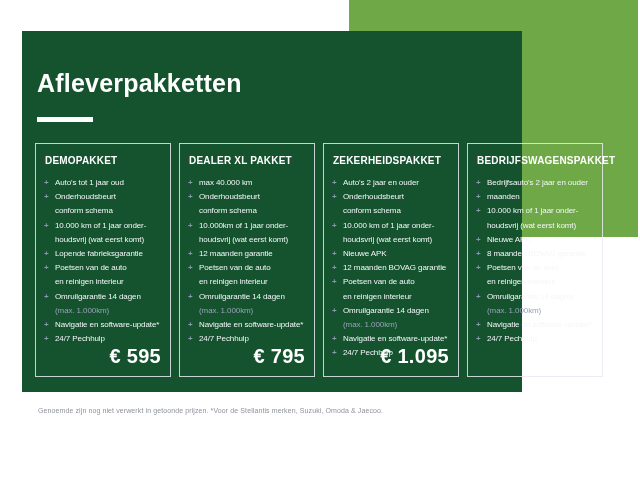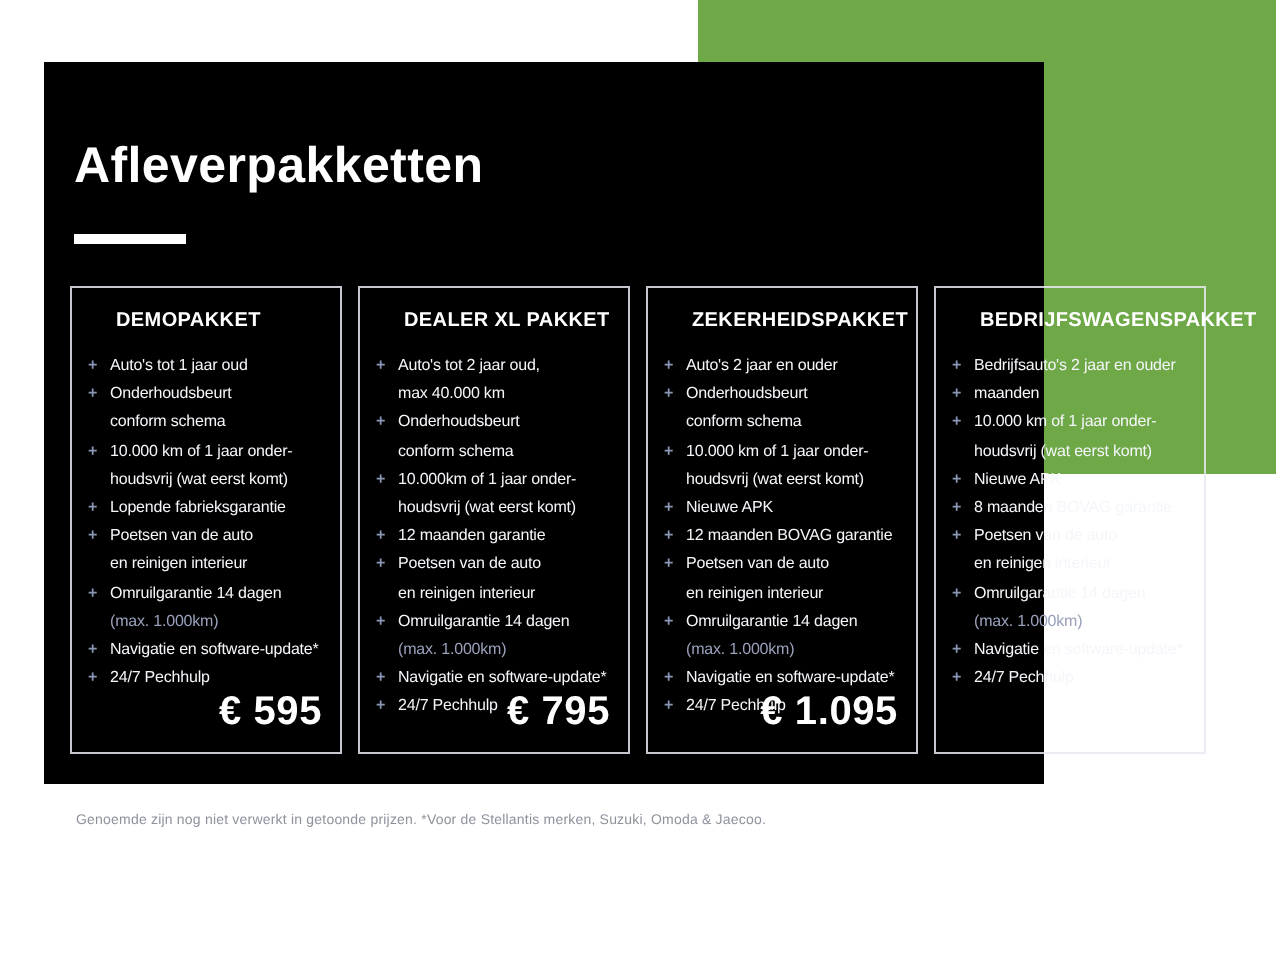--- a/index.html
+++ b/index.html
@@ -13,21 +13,21 @@
   .green-block {
     position: absolute;
     left: 349px; top: 0;
     width: 289px; height: 237px;
     background: #6fa847;
   }
   .slide {
     position: absolute;
     left: 22px; top: 31px;
     width: 500px; height: 361px;
-    background: #000000;
+    background: #14532d;
   }
   .title {
     position: absolute;
     left: 15px; top: 38px;
     margin: 0;
     font-size: 25px;
     font-weight: bold;
     letter-spacing: 0.2px;
     color: #ffffff;
   }
@@ -49,21 +49,21 @@
     box-sizing: border-box;
     border: 1px solid rgba(230,234,242,0.85);
     padding: 8px;
   }
   .card-title {
     font-size: 10px;
     font-weight: bold;
     letter-spacing: 0.2px;
     color: #ffffff;
     white-space: nowrap;
-    margin: 3px 0 10px 14px;
+    margin: 3px 0 10px 1px;
   }
   .card-items {
     list-style: none;
     margin: 0; padding: 0;
   }
   .item {
     position: relative;
     padding-left: 11px;
     font-size: 8px;
     letter-spacing: -0.1px;
@@ -144,21 +144,20 @@
           </li>
         </ul>
     <div class="card-price">€ 595</div>
   </div>
 
   <div class="card">
     <div class="card-title">DEALER XL PAKKET</div>
     <ul class="card-items">
           <li class="item">
             <span class="plus">+</span>
-            <span class="line">Auto's tot 2 jaar oud,</span>
             <span class="line">max 40.000 km</span>
           </li>
           <li class="item">
             <span class="plus">+</span>
             <span class="line">Onderhoudsbeurt</span>
             <span class="line">conform schema</span>
           </li>
           <li class="item">
             <span class="plus">+</span>
             <span class="line">10.000km of 1 jaar onder-</span>

